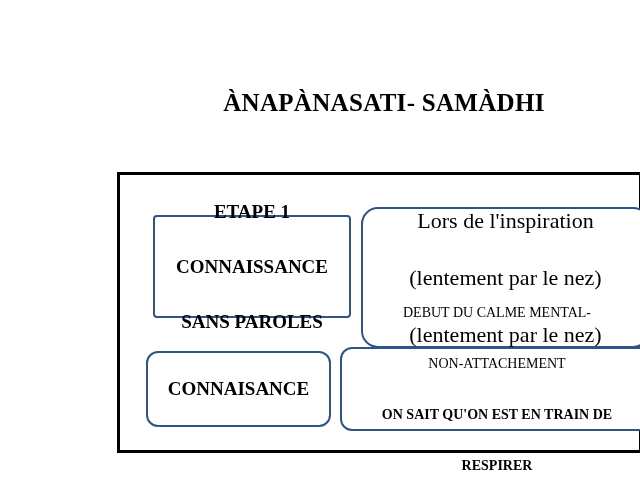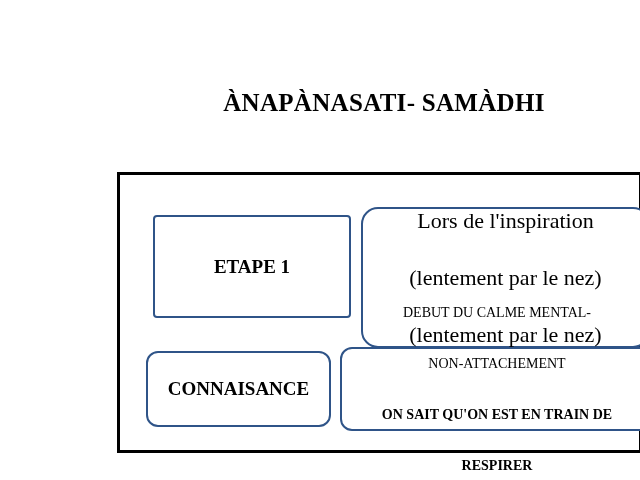--- a/index.html
+++ b/index.html
@@ -78,20 +78,22 @@
 <body>
 
 <div class="canvas">
 
   <div class="title">ÀNAPÀNASATI- SAMÀDHI</div>
 
   <div class="frame">
 
     <div class="box box-etape">
       <div>ETAPE 1</div>
+      <div>CONNAISSANCE</div>
+      <div>SANS PAROLES</div>
     </div>
 
     <div class="box box-inspiration">
       <div>Lors de l'inspiration</div>
       <div>(lentement par le nez)</div>
       <div>(lentement par le nez)</div>
     </div>
 
     <div class="box box-calme">
       <div>DEBUT DU CALME MENTAL-</div>

